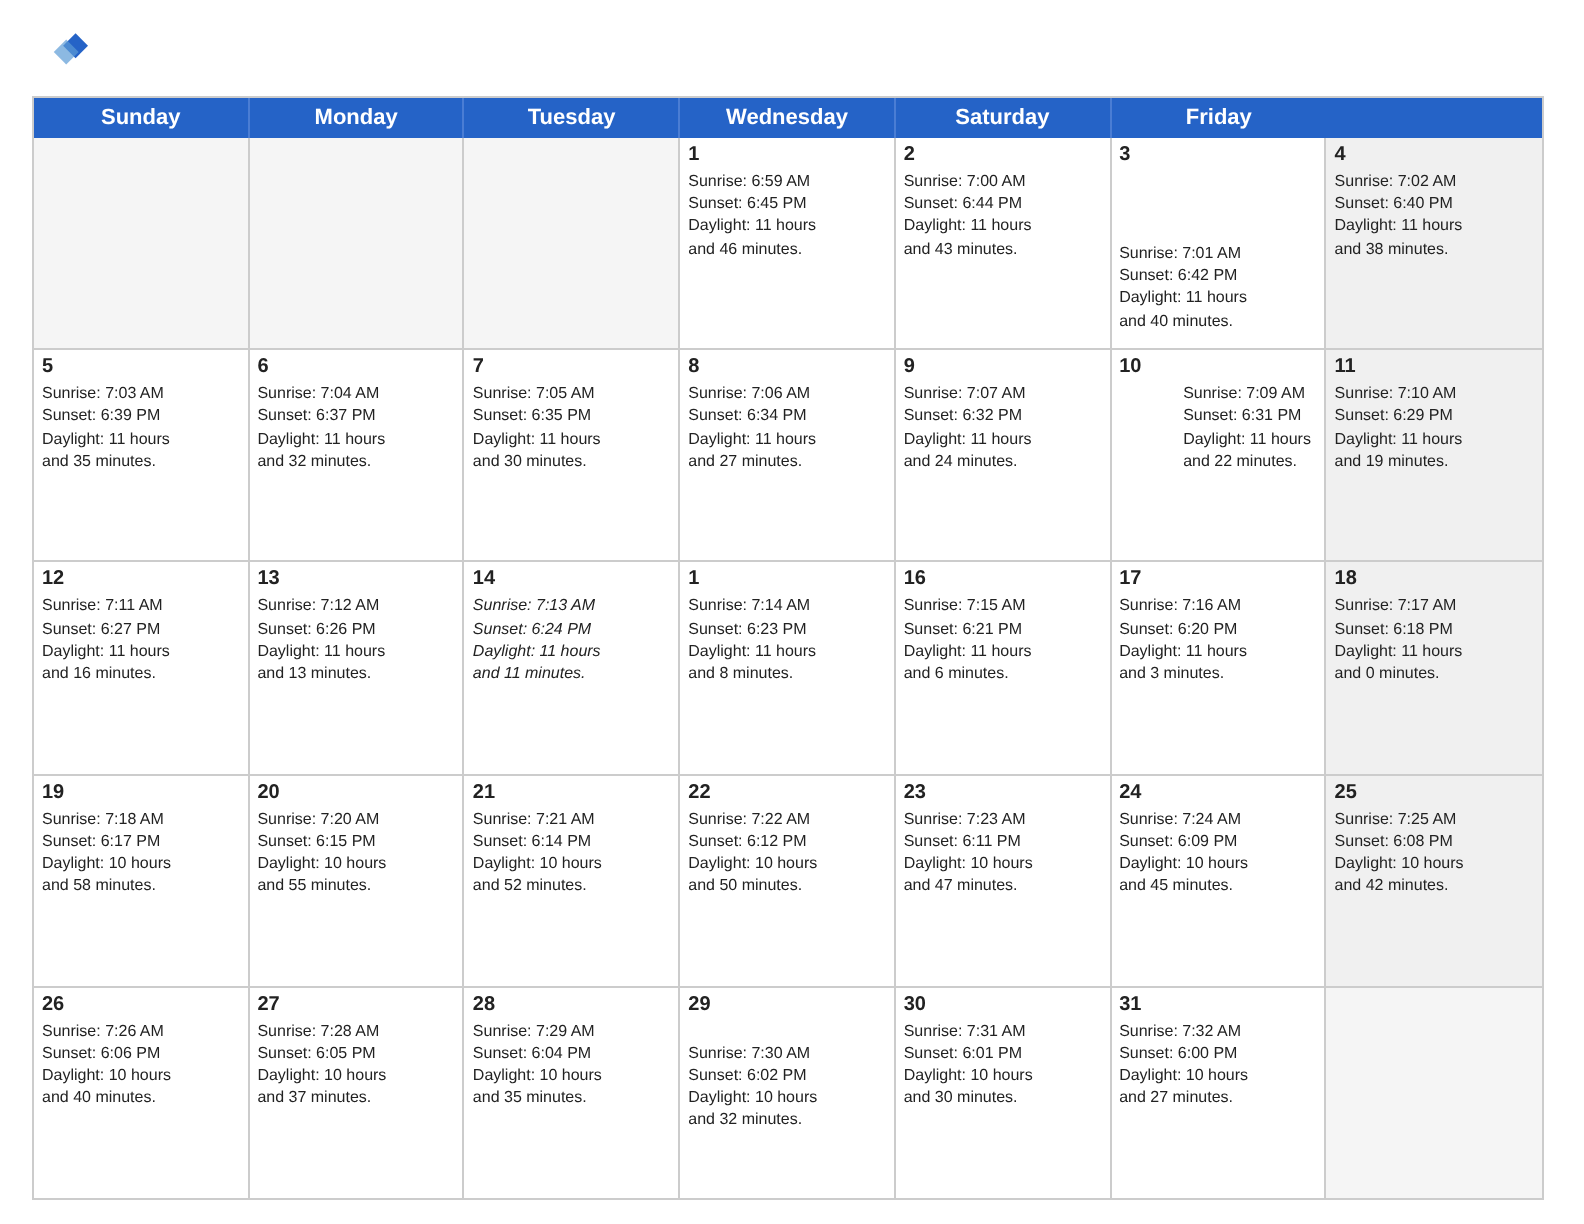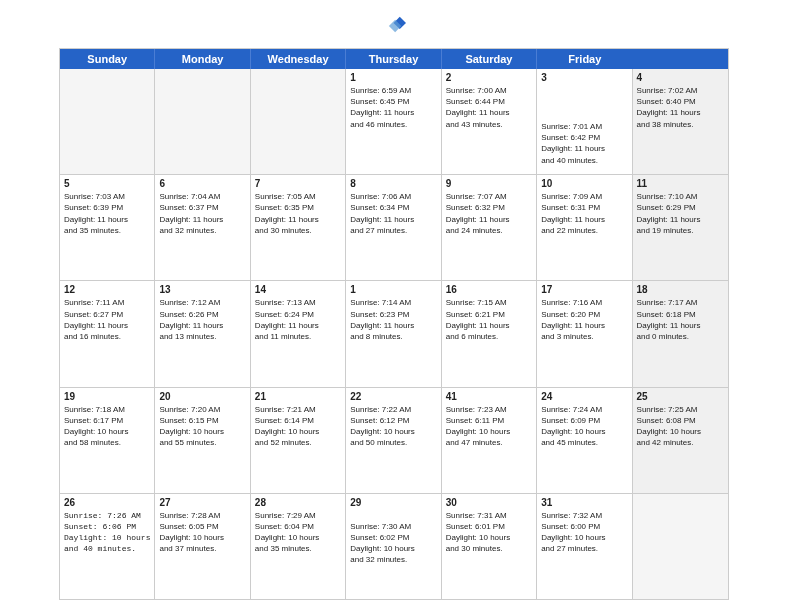--- a/index.html
+++ b/index.html
@@ -10,21 +10,20 @@
       background: #fff;
       overflow: hidden;
     }
     .page {
       width: 792px;
       height: 612px;
       background: #fff;
       padding: 12px 20px 12px 16px;
       display: flex;
       flex-direction: column;
-      align-items: center;
     }
     .header {
       display: flex;
       justify-content: space-between;
       align-items: flex-start;
       margin-bottom: 8px;
     }
     .logo {
       display: flex;
       align-items: center;
@@ -127,22 +126,22 @@
     <div class="title-block">
       <div class="month-year"></div>
       <div class="location"></div>
     </div>
   </div>
 
   <div class="calendar">
     <div class="cal-header" id="cal-header-row">
         <div class="cal-header-cell">Sunday</div>
         <div class="cal-header-cell">Monday</div>
+        <div class="cal-header-cell">Tuesday</div>
         <div class="cal-header-cell">Wednesday</div>
-        <div class="cal-header-cell">Thursday</div>
         <div class="cal-header-cell">Saturday</div>
         <div class="cal-header-cell">Friday</div>
       </div>
     <div class="cal-body" id="cal-body">
         <div class="cal-row">
           <div class="cal-cell empty"></div>
           <div class="cal-cell empty"></div>
           <div class="cal-cell empty"></div>
           <div class="cal-cell">
             <span class="day-num">1</span>
@@ -204,21 +203,21 @@
           </div>
           <div class="cal-cell">
             <span class="day-num">9</span>
             <div class="cell-text" style="white-space: pre-line;">Sunrise: 7:07 AM
 Sunset: 6:32 PM
 Daylight: 11 hours
 and 24 minutes.</div>
           </div>
           <div class="cal-cell">
             <span class="day-num">10</span>
-            <div class="cell-text" style="white-space: pre-line;">Sunrise: 7:09 AM
+            <div class="cell-text" style="white-space: pre-line; margin-left: 32px;">Sunrise: 7:09 AM
 Sunset: 6:31 PM
 Daylight: 11 hours
 and 22 minutes.</div>
           </div>
           <div class="cal-cell shaded">
             <span class="day-num">11</span>
             <div class="cell-text" style="white-space: pre-line;">Sunrise: 7:10 AM
 Sunset: 6:29 PM
 Daylight: 11 hours
 and 19 minutes.</div>
@@ -234,21 +233,21 @@
           </div>
           <div class="cal-cell">
             <span class="day-num">13</span>
             <div class="cell-text" style="white-space: pre-line;">Sunrise: 7:12 AM
 Sunset: 6:26 PM
 Daylight: 11 hours
 and 13 minutes.</div>
           </div>
           <div class="cal-cell">
             <span class="day-num">14</span>
-            <div class="cell-text" style="white-space: pre-line;">Sunrise: 7:13 AM
+            <div class="cell-text" style="white-space: pre-line; font-style: italic;">Sunrise: 7:13 AM
 Sunset: 6:24 PM
 Daylight: 11 hours
 and 11 minutes.</div>
           </div>
           <div class="cal-cell">
             <span class="day-num">1</span>
             <div class="cell-text" style="white-space: pre-line;">Sunrise: 7:14 AM
 Sunset: 6:23 PM
 Daylight: 11 hours
 and 8 minutes.</div>
@@ -298,21 +297,21 @@
 and 52 minutes.</div>
           </div>
           <div class="cal-cell">
             <span class="day-num">22</span>
             <div class="cell-text" style="white-space: pre-line;">Sunrise: 7:22 AM
 Sunset: 6:12 PM
 Daylight: 10 hours
 and 50 minutes.</div>
           </div>
           <div class="cal-cell">
-            <span class="day-num">41</span>
+            <span class="day-num">23</span>
             <div class="cell-text" style="white-space: pre-line;">Sunrise: 7:23 AM
 Sunset: 6:11 PM
 Daylight: 10 hours
 and 47 minutes.</div>
           </div>
           <div class="cal-cell">
             <span class="day-num">24</span>
             <div class="cell-text" style="white-space: pre-line;">Sunrise: 7:24 AM
 Sunset: 6:09 PM
 Daylight: 10 hours
@@ -322,21 +321,21 @@
             <span class="day-num">25</span>
             <div class="cell-text" style="white-space: pre-line;">Sunrise: 7:25 AM
 Sunset: 6:08 PM
 Daylight: 10 hours
 and 42 minutes.</div>
           </div>
         </div>
         <div class="cal-row">
           <div class="cal-cell">
             <span class="day-num">26</span>
-            <div class="cell-text" style="white-space: pre-line; font-family: Liberation Mono, monospace;">Sunrise: 7:26 AM
+            <div class="cell-text" style="white-space: pre-line;">Sunrise: 7:26 AM
 Sunset: 6:06 PM
 Daylight: 10 hours
 and 40 minutes.</div>
           </div>
           <div class="cal-cell">
             <span class="day-num">27</span>
             <div class="cell-text" style="white-space: pre-line;">Sunrise: 7:28 AM
 Sunset: 6:05 PM
 Daylight: 10 hours
 and 37 minutes.</div>

